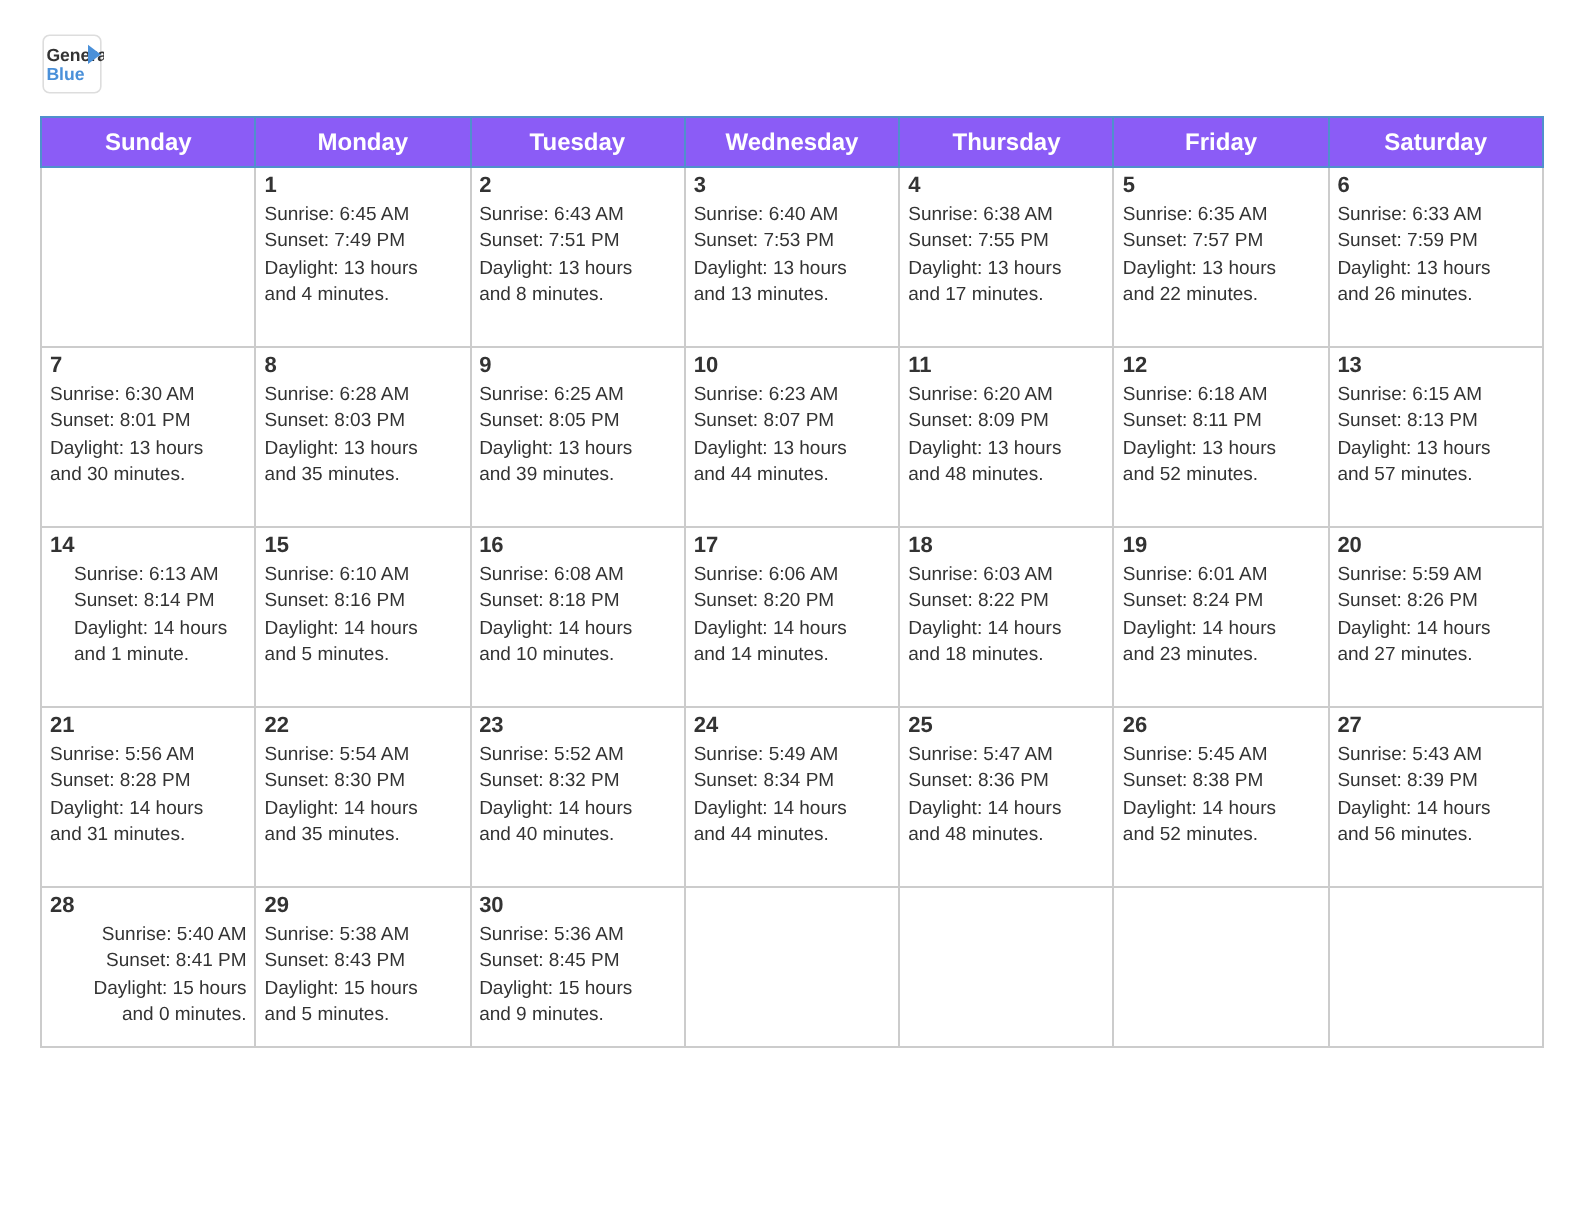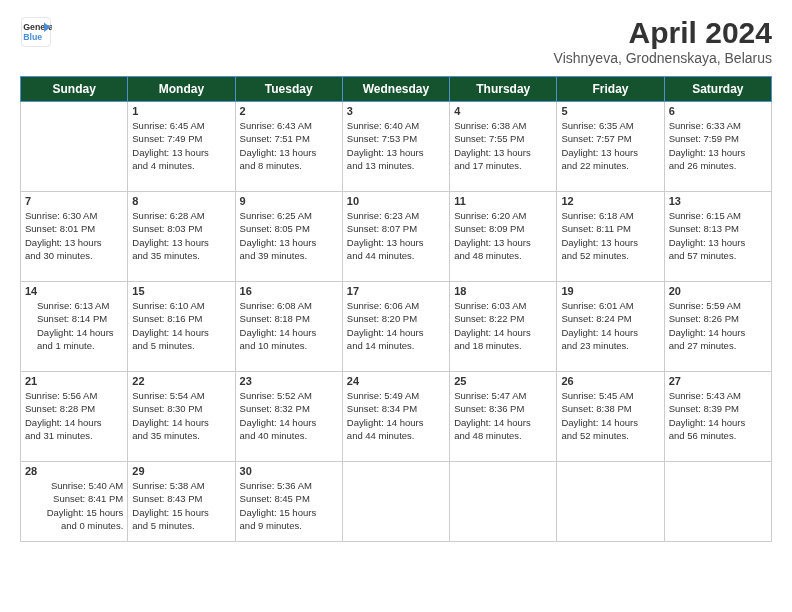--- a/index.html
+++ b/index.html
@@ -42,21 +42,21 @@
     .subtitle {
       font-size: 14px;
       color: #555;
     }
     table {
       width: 100%;
       border-collapse: collapse;
       font-size: 10px;
     }
     .day-header {
-      background-color: #14532d;
+      background-color: #8b5cf6;
       color: #fff;
       text-align: center;
       padding: 5px 15px;
       font-size: 12px;
       font-weight: bold;
       border: 1px solid #5090cc;
     }
     .calendar-cell {
       border: 1px solid #ccc;
       vertical-align: top;
@@ -91,24 +91,20 @@
 <div class="page">
   <div class="header">
     <div class="logo">
       <svg class="logo-icon" viewBox="0 0 40 40">
         <rect x="2" y="2" width="36" height="36" rx="4" fill="#fff" stroke="#ddd" stroke-width="1"></rect>
         <text x="4" y="18" font-size="11" font-weight="bold" fill="#333" font-family="Arial">General</text>
         <text x="4" y="30" font-size="11" font-weight="bold" fill="#4a90d9" font-family="Arial">Blue</text>
         <polygon points="30,8 38,14 30,20" fill="#4a90d9"></polygon>
       </svg>
     </div>
-    <div class="title-block">
-      <div class="main-title">April 2024</div>
-      <div class="subtitle">Vishnyeva, Grodnenskaya, Belarus</div>
-    </div>
   </div>
 
   <table>
     <thead>
       <tr id="day-header-row">
           <th class="day-header">Sunday</th>
           <th class="day-header">Monday</th>
           <th class="day-header">Tuesday</th>
           <th class="day-header">Wednesday</th>
           <th class="day-header">Thursday</th>

